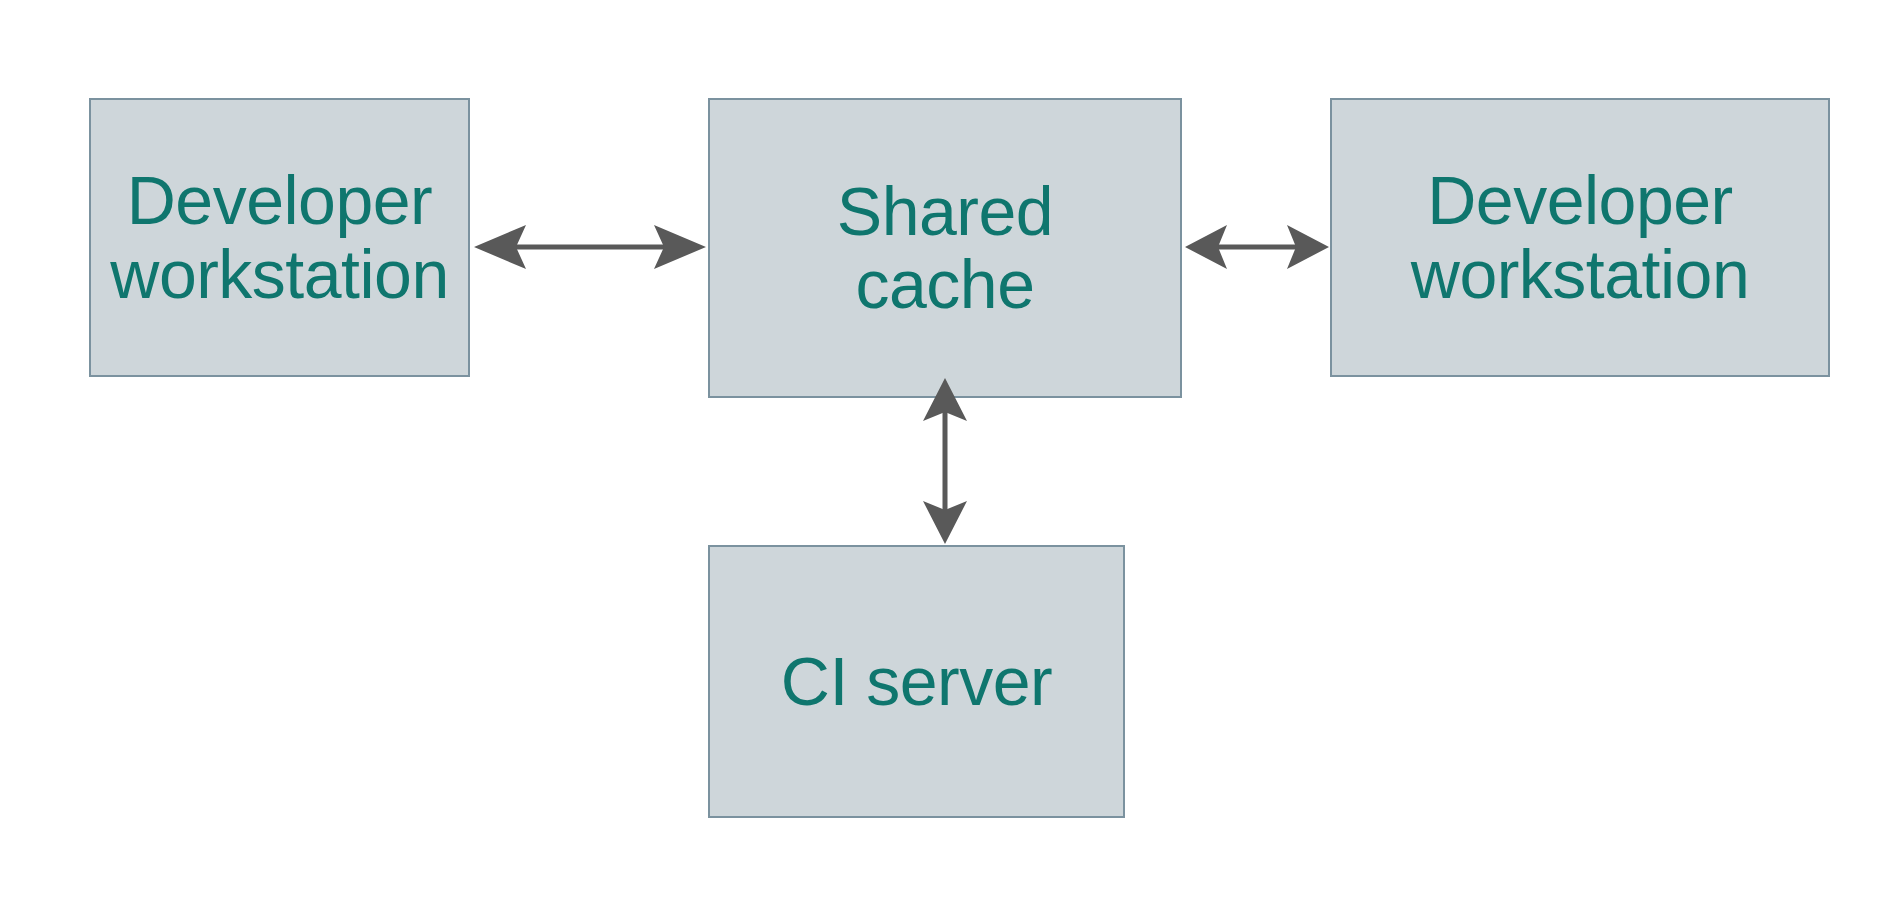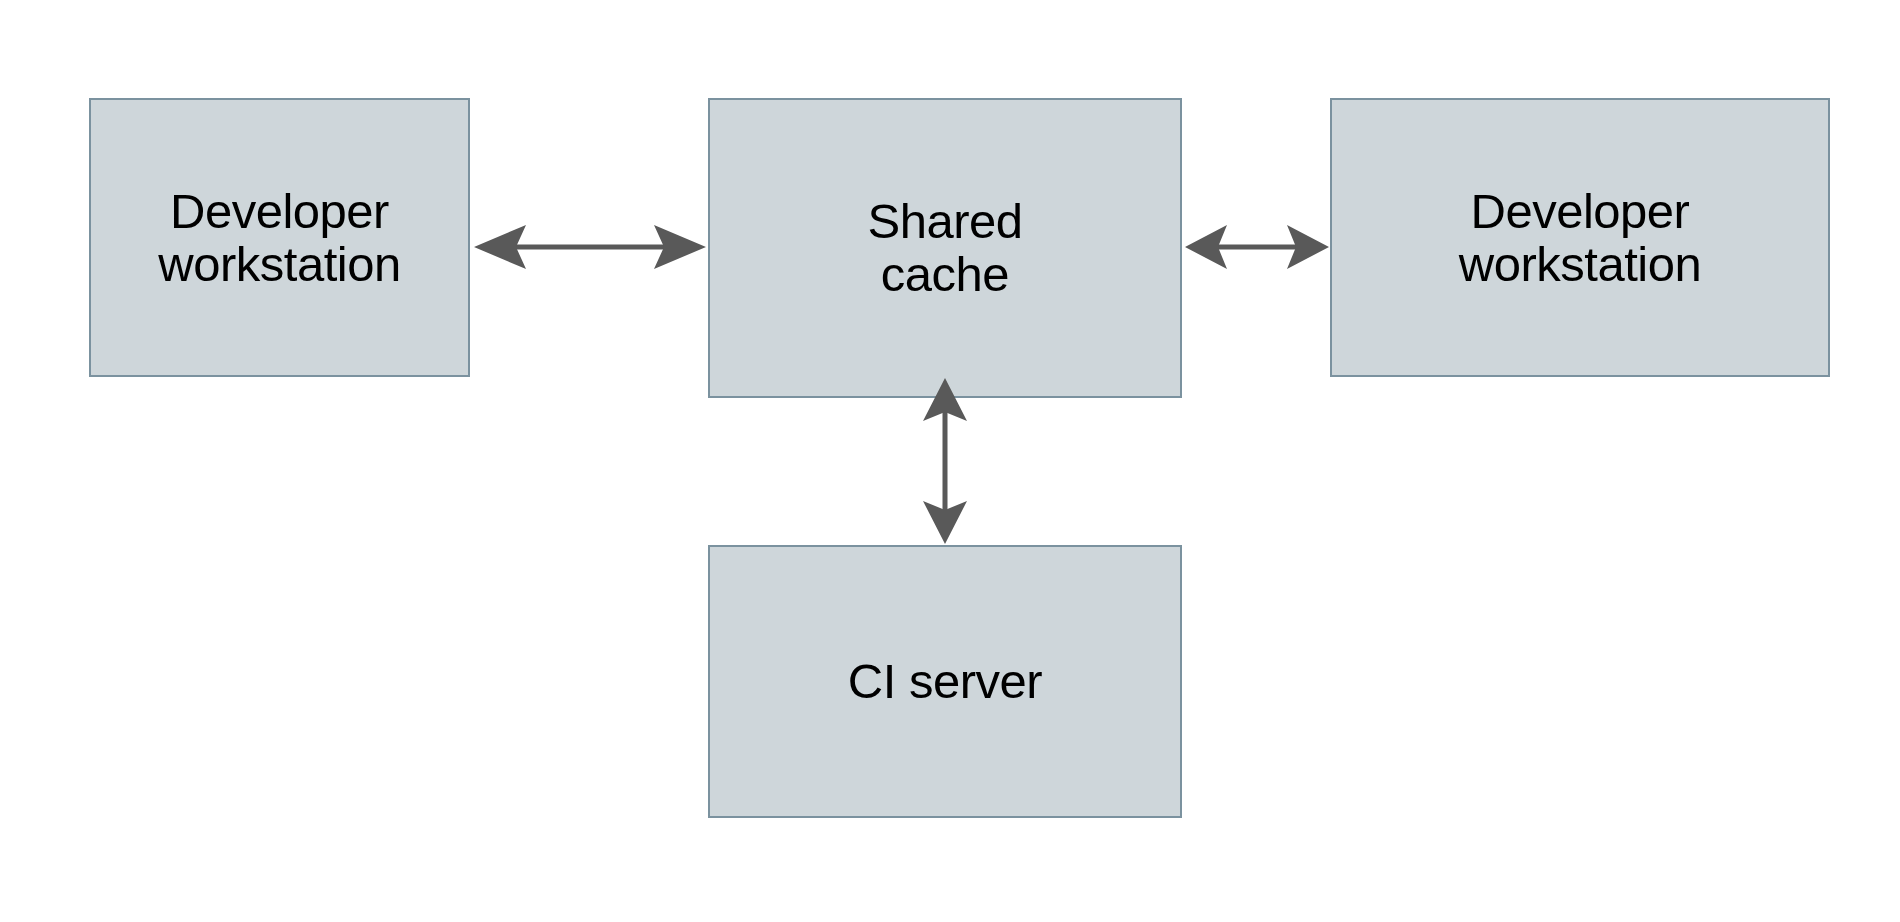--- a/index.html
+++ b/index.html
@@ -22,34 +22,34 @@
     position: absolute;
     box-sizing: border-box;
     background: #ced6da;
     border: 2px solid #7b929f;
     display: flex;
     align-items: center;
     justify-content: center;
     text-align: center;
   }
   .node-label {
-    color: #000000;
-    font-size: 49px;
+    color: #0f766e;
+    font-size: 68px;
     line-height: 1.08;
     font-weight: 400;
     letter-spacing: -0.5px;
     white-space: pre-line;
     padding: 0 6px;
   }
 
   
   #node-dev-left   { left: 89px;  top: 98px;  width: 381px; height: 279px; }
   #node-shared     { left: 708px; top: 98px;  width: 474px; height: 300px; }
   #node-dev-right  { left: 1330px;top: 98px;  width: 500px; height: 279px; }
-  #node-ci         { left: 708px; top: 545px; width: 474px; height: 273px; }
+  #node-ci         { left: 708px; top: 545px; width: 417px; height: 273px; }
 
   
   .connector {
     position: absolute;
     overflow: visible;
   }
   #conn-left-shared  { left: 470px;  top: 215px; width: 240px; height: 64px; }
   #conn-shared-right { left: 1182px; top: 215px; width: 150px; height: 64px; }
   #conn-shared-ci    { left: 913px;  top: 375px; width: 64px;  height: 172px; }
 </style>

